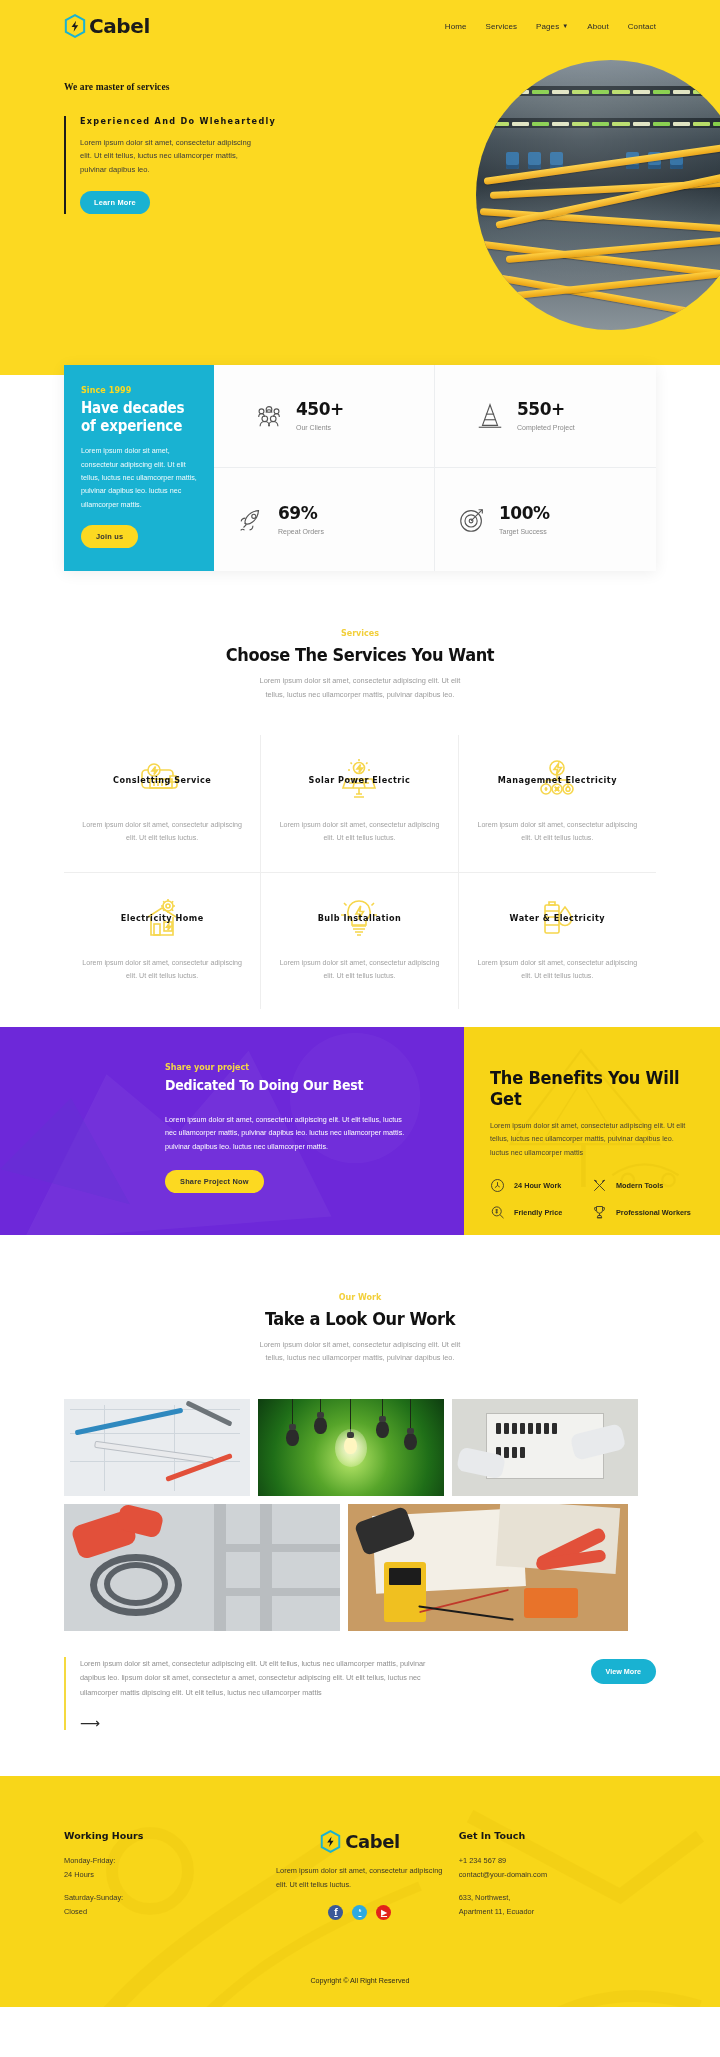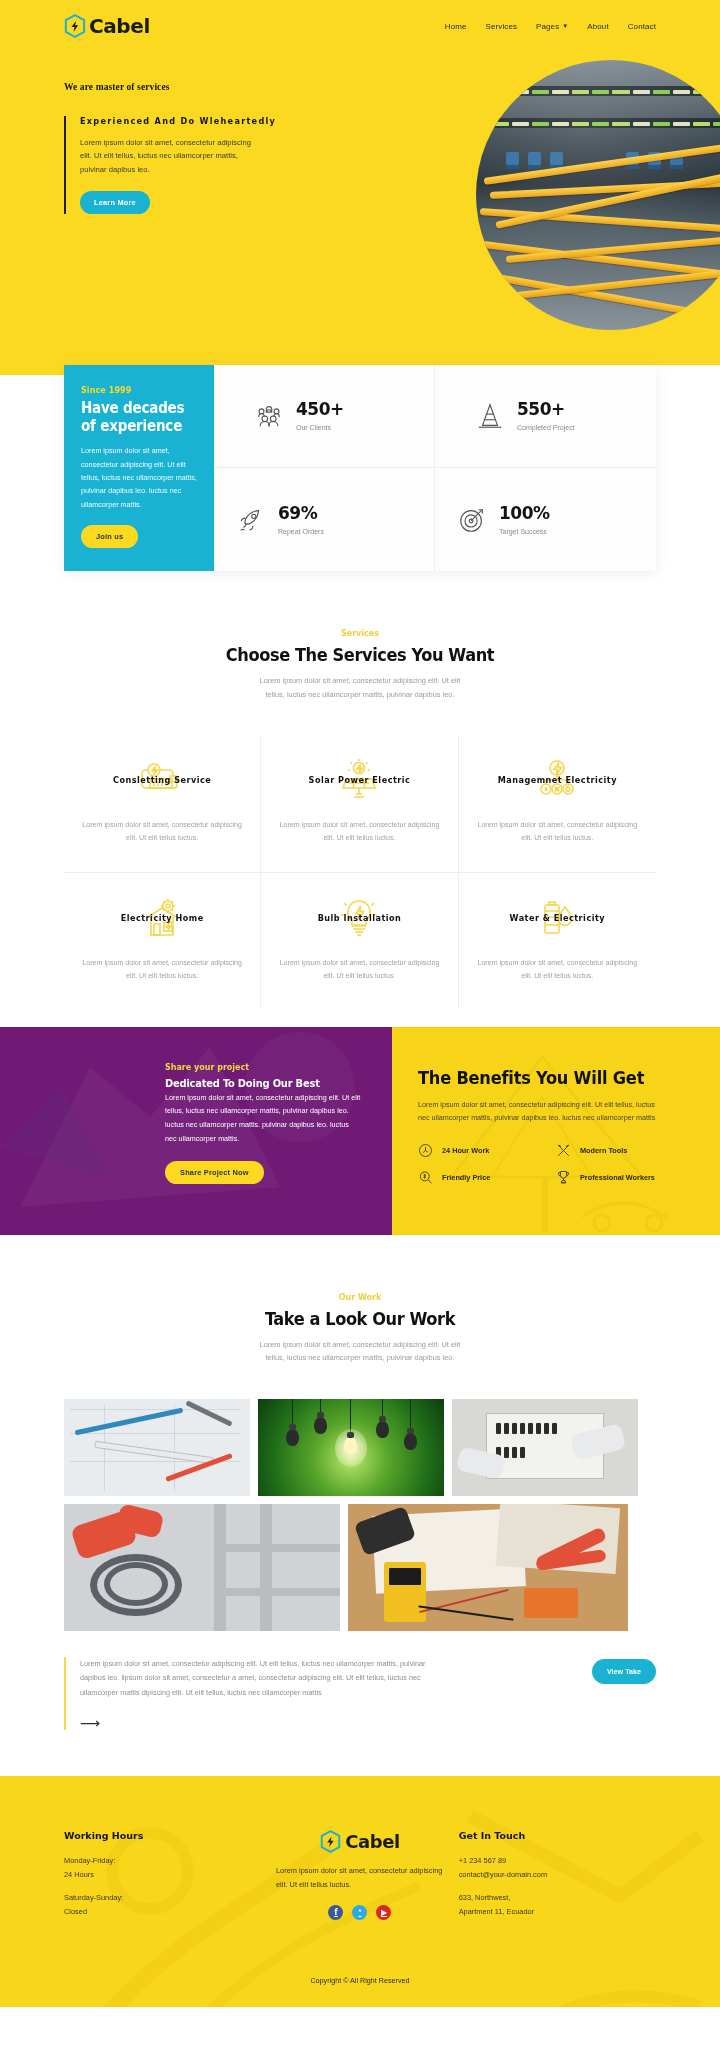--- a/index.html
+++ b/index.html
@@ -169,27 +169,27 @@
   .svc-title{
     font-family:"DejaVu Sans Condensed","DejaVu Sans",sans-serif;
     font-weight:700;font-size:9px;letter-spacing:.5px;color:#111;
     position:absolute;left:0;right:0;top:40px;z-index:3;
   }
   .svc-desc{font-size:7.1px;line-height:1.85;color:#a2a2a2;margin-top:16px;}
 
   
   .cta{display:flex;width:720px;height:208px;}
   .cta-left{
-    width:392px;background:#701a75;color:#fff;padding:36px 30px 0 165px;position:relative;overflow:hidden;
+    width:464px;background:#6d28d9;color:#fff;padding:36px 30px 0 165px;position:relative;overflow:hidden;
   }
   .cta-left .bgart{position:absolute;inset:0;opacity:.12;}
   .cta-kick{color:#f3d645;font-size:8px;font-weight:700;margin-bottom:5px;font-family:"DejaVu Sans",sans-serif;position:relative;}
   .cta-left h2{
     font-family:"DejaVu Sans Condensed","DejaVu Sans",sans-serif;
-    font-weight:700;font-size:11px;margin-bottom:1px;letter-spacing:-.2px;position:relative;
+    font-weight:700;font-size:14px;margin-bottom:20px;letter-spacing:-.2px;position:relative;
   }
   .cta-left p{font-size:7.2px;line-height:1.9;margin-bottom:16px;max-width:240px;position:relative;}
   .cta-right{
     flex:1;background:#f7d417;padding:40px 26px 0 26px;position:relative;overflow:hidden;
   }
   .cta-right .bgart{position:absolute;inset:0;opacity:.14;}
   .cta-right h2{
     font-family:"DejaVu Sans Condensed","DejaVu Sans",sans-serif;
     font-weight:700;font-size:18px;color:#121212;margin-bottom:10px;letter-spacing:-.2px;position:relative;
   }
@@ -725,21 +725,21 @@
         </div>
       </div>
 
     </div>
 
     <div class="quote-row">
       <div class="quote">
         <p>Lorem ipsum dolor sit amet, consectetur adipiscing elit. Ut elit tellus, luctus nec ullamcorper mattis, pulvinar dapibus leo. lipsum dolor sit amet, consectetur a amet, consectetur adipiscing elit. Ut elit tellus, luctus nec ullamcorper mattis dipiscing elit. Ut elit tellus, luctus nec ullamcorper mattis</p>
         <span class="arrow">⟶</span>
       </div>
-      <button class="btn-view">View Take</button>
+      <button class="btn-view">View More</button>
     </div>
   </section>
 
   <footer class="footer">
     <svg class="bgart" viewBox="0 0 720 300" preserveAspectRatio="none">
       <path d="M60 300 C140 180 230 140 330 70" fill="none" stroke="#d8ae00" stroke-width="16"></path>
       <path d="M150 300 C230 200 300 160 420 110" fill="none" stroke="#d8ae00" stroke-width="10"></path>
       <circle cx="150" cy="95" r="38" fill="none" stroke="#d8ae00" stroke-width="12"></circle>
       <path d="M470 40 L620 120 L700 60" fill="none" stroke="#d8ae00" stroke-width="14"></path>
       <path d="M520 260 q80 -60 180 -30" fill="none" stroke="#d8ae00" stroke-width="12"></path>

